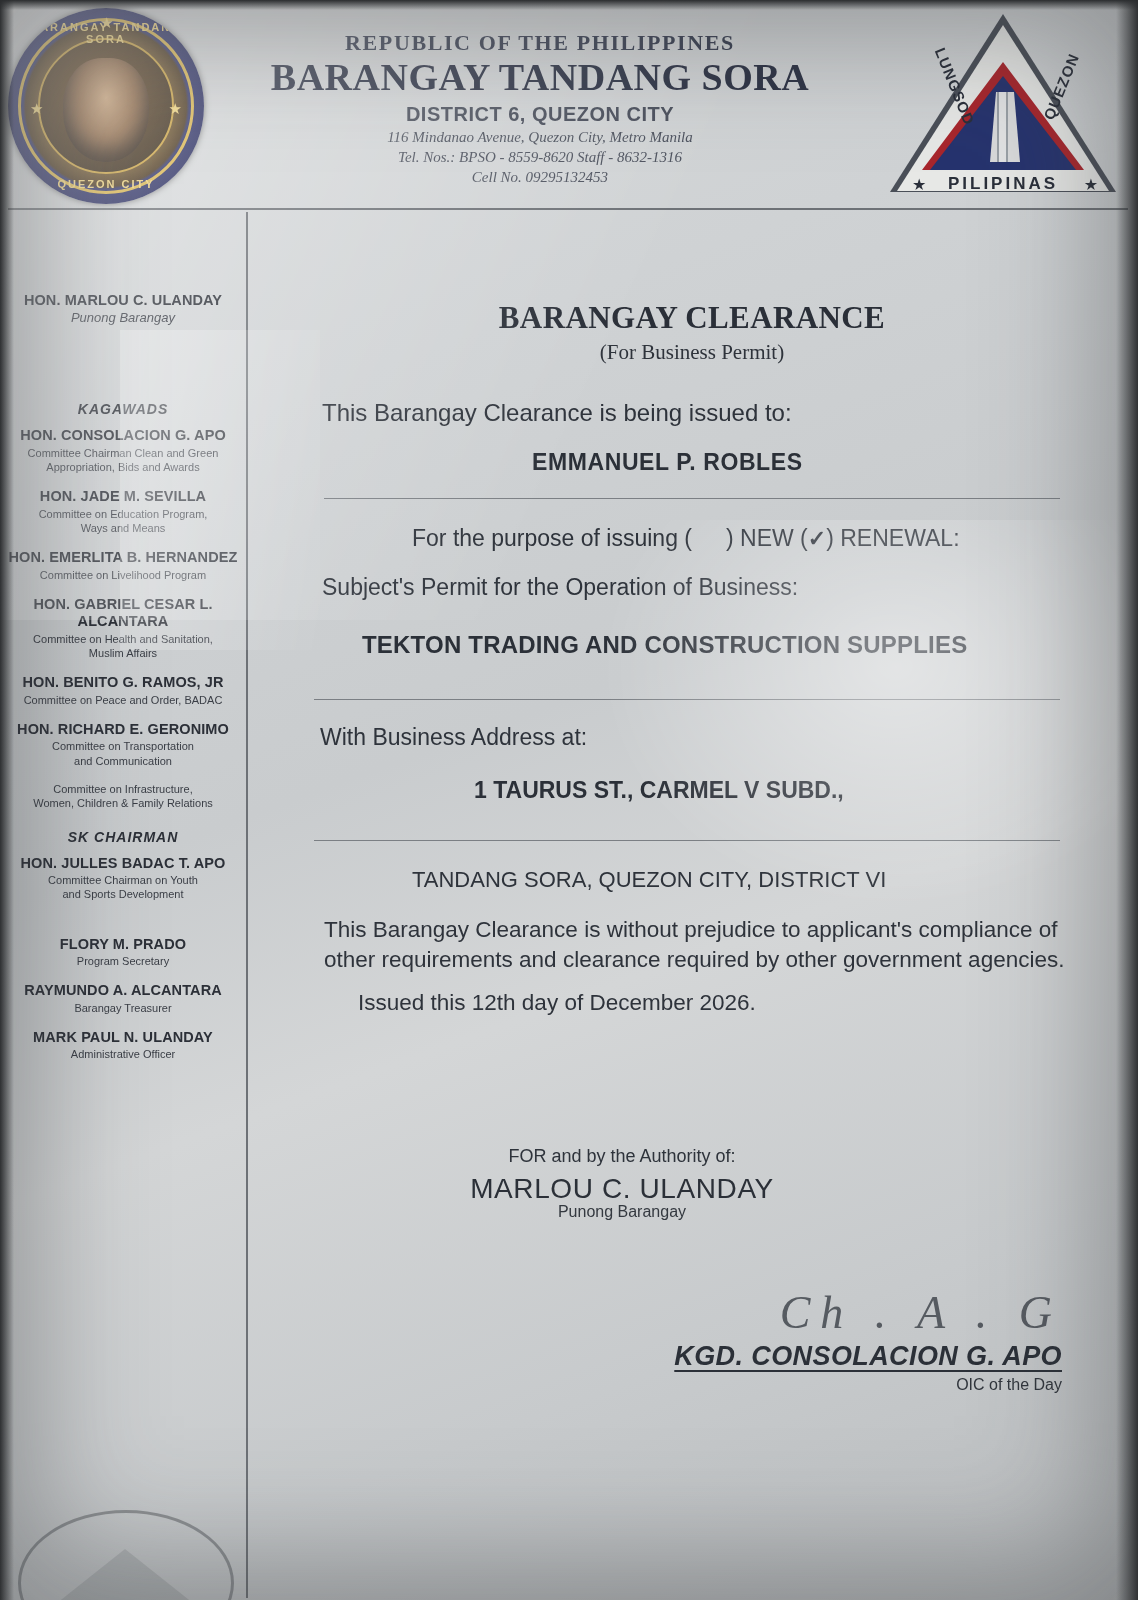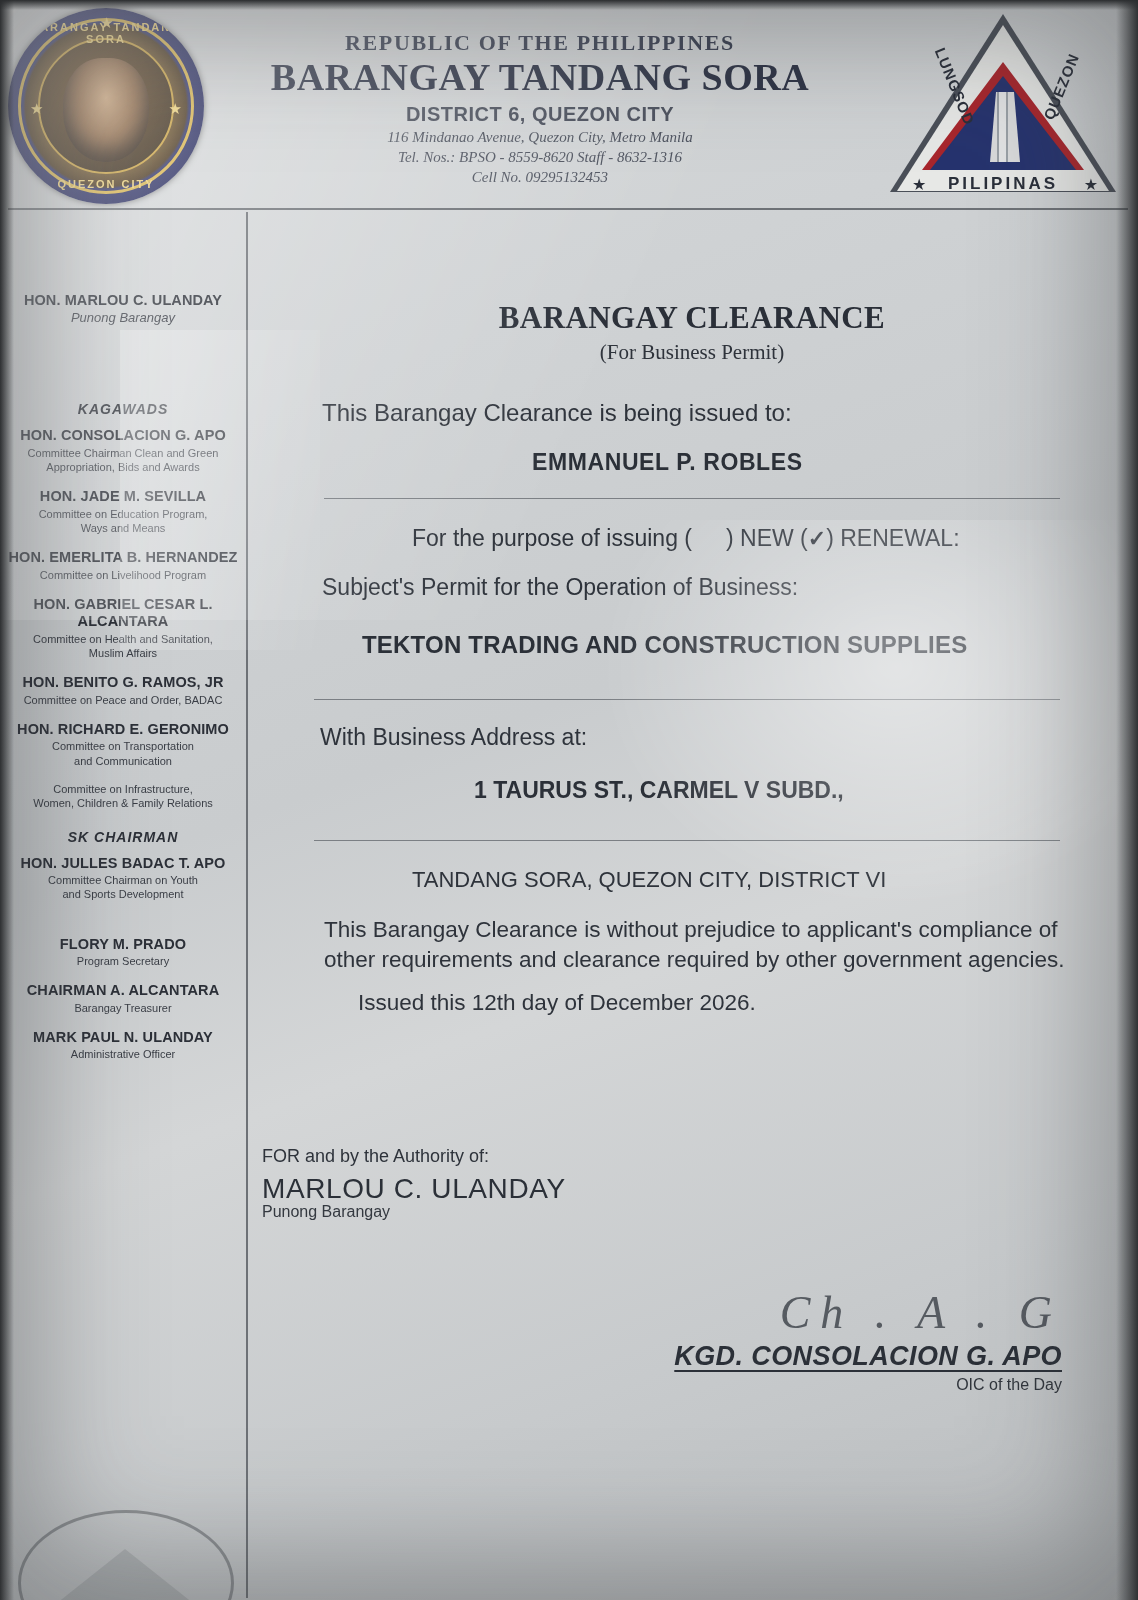--- a/index.html
+++ b/index.html
@@ -379,20 +379,21 @@
     color: #2e333b;
   }
   .issued-line {
     font-size: 22.5px;
     margin-top: 14px;
     padding-left: 96px;
     color: #2e333b;
   }
   .auth-block {
     margin-top: 130px;
+    text-align: center;
     padding-right: 140px;
   }
   .auth-lead { font-size: 18px; color: #2e333b; }
   .auth-name {
     font-size: 28px;
     font-weight: normal;
     letter-spacing: 0.6px;
     margin-top: 6px;
   }
   .auth-role { font-size: 16px; margin-top: -2px; color: #343940; }
@@ -524,21 +525,21 @@
 and Sports Development</div>
     </div>
 
     <div class="sb-gap-md"></div>
 
     <div class="sb-block">
       <div class="sb-name">FLORY M. PRADO</div>
       <div class="sb-role">Program Secretary</div>
     </div>
     <div class="sb-block">
-      <div class="sb-name">CHAIRMAN A. ALCANTARA</div>
+      <div class="sb-name">RAYMUNDO A. ALCANTARA</div>
       <div class="sb-role">Barangay Treasurer</div>
     </div>
     <div class="sb-block">
       <div class="sb-name">MARK PAUL N. ULANDAY</div>
       <div class="sb-role">Administrative Officer</div>
     </div>
   </div>
 
   <div class="seal-bottom"></div>
 

